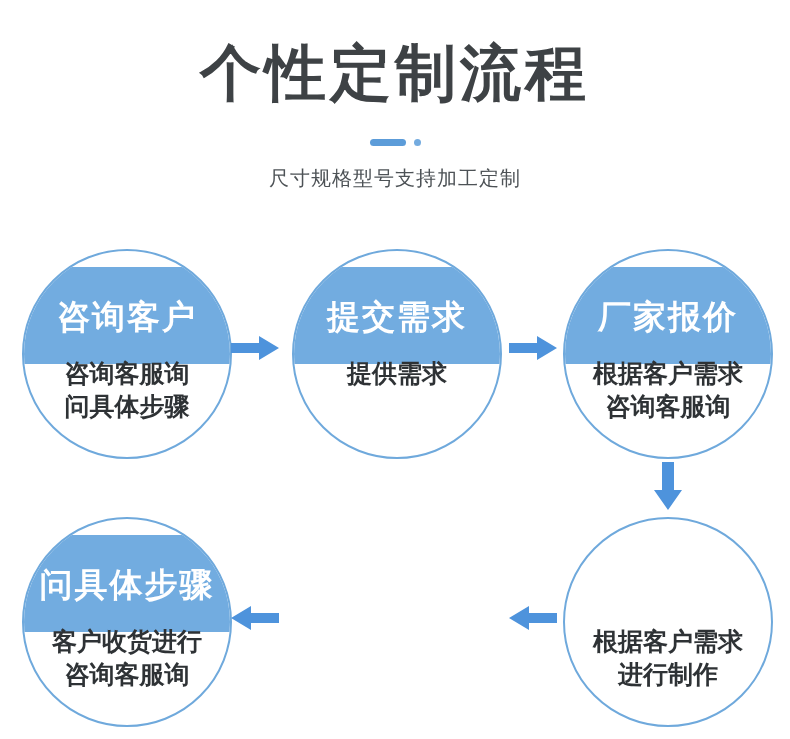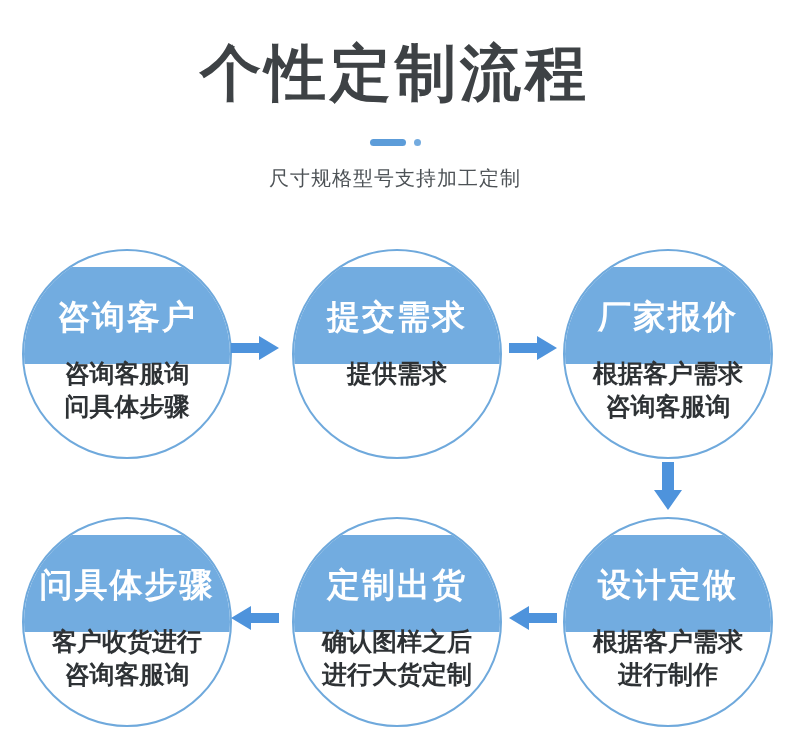--- a/index.html
+++ b/index.html
@@ -158,34 +158,22 @@
   <div class="circle pos-r2c1">
     <div class="circle-top">
       <span class="circle-title">问具体步骤</span>
     </div>
     <div class="circle-body">
       <span>客户收货进行</span>
       <span>咨询客服询</span>
     </div>
   </div>
 
-  <div class="circle pos-r2c2">
-    <div class="circle-top">
-      <span class="circle-title">定制出货</span>
-    </div>
-    <div class="circle-body">
-      <span>确认图样之后</span>
-      <span>进行大货定制</span>
-    </div>
-  </div>
 
   <div class="circle pos-r2c3">
-    <div class="circle-top">
-      <span class="circle-title">设计定做</span>
-    </div>
     <div class="circle-body">
       <span>根据客户需求</span>
       <span>进行制作</span>
     </div>
   </div>
 
   <svg class="arrow arrow-a1" width="48" height="24" viewBox="0 0 48 24" aria-hidden="true">
     <polygon points="0,7 28,7 28,0 48,12 28,24 28,17 0,17" fill="#4E93DC"></polygon>
   </svg>
 

